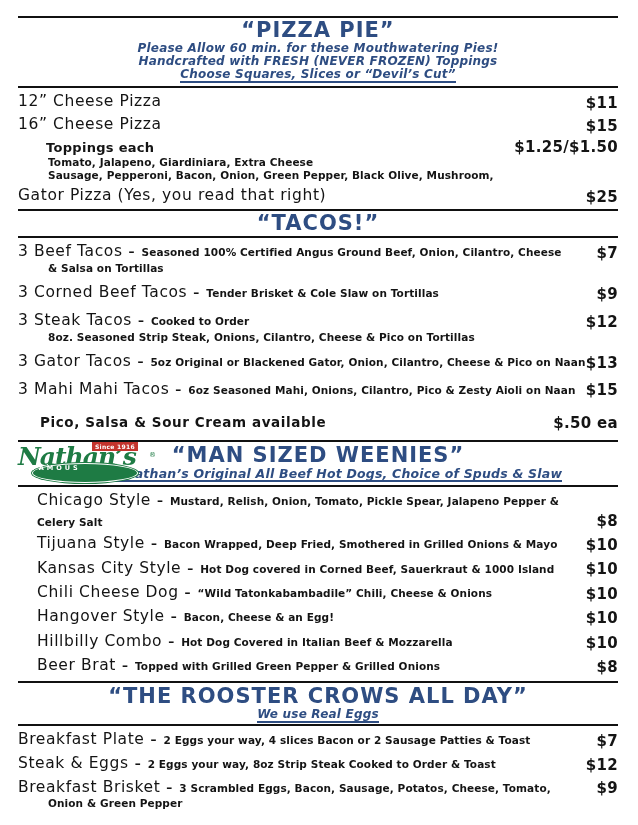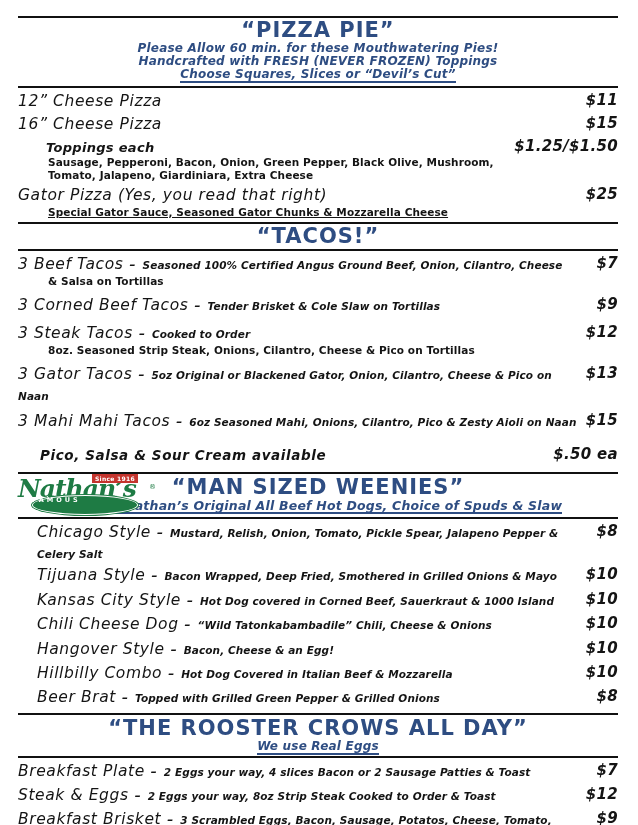--- a/index.html
+++ b/index.html
@@ -32,21 +32,21 @@
   .sec-head.tacos{padding:1px 0 1px;}
   .sec-head.weenies{position:relative;min-height:41px;padding-top:2px;}
   .sec-head.weenies .sec-sub{font-size:12.5px;}
   .sec-head.rooster{padding:2px 0 1px;}
   .items{padding:3px 0 1px;}
   .item{margin:0 0 2px 0;}
   #items-0 .item{margin-bottom:2px;}
   #items-1 .item{margin-bottom:7px;}
   #items-2 .item{margin-bottom:3.5px;margin-left:19px;}
   #items-3 .item{margin-bottom:3px;}
-  .line{display:flex;align-items:flex-start;font-style:italic;}
+  .line{display:flex;align-items:flex-end;}
   .left{flex:1;min-width:0;}
   .name{font-size:15.5px;line-height:1.35;letter-spacing:0.6px;}
   .dash{font-size:12px;font-weight:bold;margin:0 7px 0 6px;}
   .desc{font-size:10.5px;font-weight:bold;letter-spacing:0.1px;}
   .price{font-size:15px;font-weight:600;white-space:nowrap;letter-spacing:0.3px;}
   .sub{font-size:10.5px;font-weight:bold;padding-left:30px;line-height:1.25;letter-spacing:0.1px;}
   .sub.u{text-decoration:underline;}
   .item.v-indent .line{padding-left:28px;}
   .item.v-indent .name{font-size:13px;font-weight:bold;letter-spacing:0.3px;}
   .item.v-note{margin-top:13px;}
@@ -102,29 +102,28 @@
         <div class="line">
           <div class="left"><span class="name">16” Cheese Pizza</span></div>
           <span class="price">$15</span>
         </div>
       </div>
       <div class="item v-indent">
         <div class="line">
           <div class="left"><span class="name">Toppings each</span></div>
           <span class="price">$1.25/$1.50</span>
         </div>
+        <div class="sub">Tomato, Jalapeno, Giardiniara, Extra Cheese</div>
         <div class="sub">Sausage, Pepperoni, Bacon, Onion, Green Pepper, Black Olive, Mushroom,</div>
-        <div class="sub">Tomato, Jalapeno, Giardiniara, Extra Cheese</div>
       </div>
       <div class="item">
         <div class="line">
           <div class="left"><span class="name">Gator Pizza (Yes, you read that right)</span></div>
           <span class="price">$25</span>
         </div>
-        <div class="sub u">Special Gator Sauce, Seasoned Gator Chunks &amp; Mozzarella Cheese</div>
       </div>
     </div>
   <div class="rule"></div>
 
   <header class="sec-head tacos">
     <div class="sec-title">“TACOS!”</div>
     <div></div>
   </header>
 
   <div class="rule"></div>

